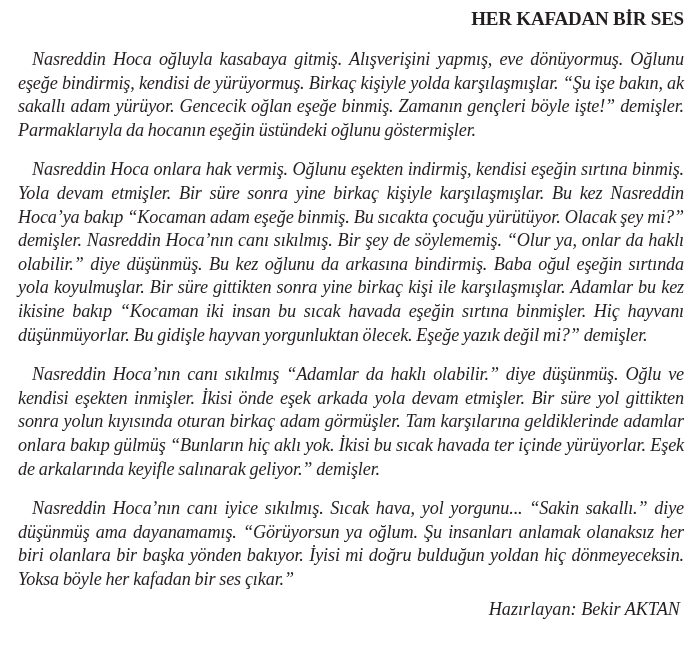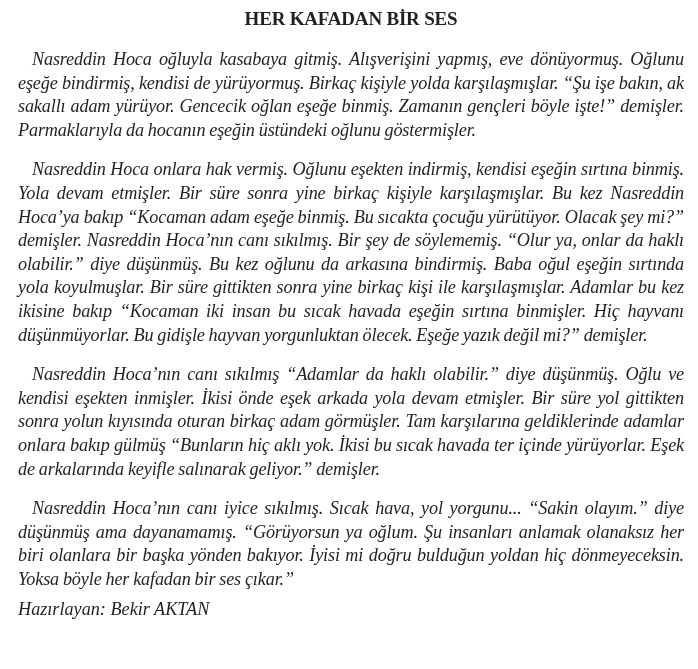--- a/index.html
+++ b/index.html
@@ -17,49 +17,50 @@
       position: relative;
       width: 698px;
       height: 669px;
       box-sizing: border-box;
       padding: 4px 14px 0 18px;
     }
     .title {
       font-family: "Liberation Serif", serif;
       font-weight: bold;
       font-size: 19px;
-      text-align: center;
+      text-align: right;
       margin: 2px 0 4px 0;
       letter-spacing: -0.2px;
       line-height: 26px;
     }
     .story p {
       font-family: "Liberation Serif", serif;
       font-style: italic;
       font-size: 18.2px;
       line-height: 23.6px;
       margin: 16px 0 4px 0;
       text-align: justify;
       text-indent: 14px;
       letter-spacing: -0.15px;
       word-spacing: -0.5px;
     }
     .signature {
       font-family: "Liberation Serif", serif;
       font-style: italic;
       font-size: 18.2px;
+      text-align: right;
       margin-top: 8px;
       padding-right: 4px;
     }
   </style>
 </head>
 <body>
 
 <div class="page">
   <h1 class="title">HER KAFADAN BİR SES</h1>
   <div class="story">
     <p>Nasreddin Hoca oğluyla kasabaya gitmiş. Alışverişini yapmış, eve dönüyormuş. Oğlunu eşeğe bindirmiş, kendisi de yürüyormuş. Birkaç kişiyle yolda karşılaşmışlar. “Şu işe bakın, ak sakallı adam yürüyor. Gencecik oğlan eşeğe binmiş. Zamanın gençleri böyle işte!” demişler. Parmaklarıyla da hocanın eşeğin üstündeki oğlunu göstermişler.</p>
     <p>Nasreddin Hoca onlara hak vermiş. Oğlunu eşekten indirmiş, kendisi eşeğin sırtına binmiş. Yola devam etmişler. Bir süre sonra yine birkaç kişiyle karşılaşmışlar. Bu kez Nasreddin Hoca’ya bakıp “Kocaman adam eşeğe binmiş. Bu sıcakta çocuğu yürütüyor. Olacak şey mi?” demişler. Nasreddin Hoca’nın canı sıkılmış. Bir şey de söylememiş. “Olur ya, onlar da haklı olabilir.” diye düşünmüş. Bu kez oğlunu da arkasına bindirmiş. Baba oğul eşeğin sırtında yola koyulmuşlar. Bir süre gittikten sonra yine birkaç kişi ile karşılaşmışlar. Adamlar bu kez ikisine bakıp “Kocaman iki insan bu sıcak havada eşeğin sırtına binmişler. Hiç hayvanı düşünmüyorlar. Bu gidişle hayvan yorgunluktan ölecek. Eşeğe yazık değil mi?” demişler.</p>
     <p>Nasreddin Hoca’nın canı sıkılmış “Adamlar da haklı olabilir.” diye düşünmüş. Oğlu ve kendisi eşekten inmişler. İkisi önde eşek arkada yola devam etmişler. Bir süre yol gittikten sonra yolun kıyısında oturan birkaç adam görmüşler. Tam karşılarına geldiklerinde adamlar onlara bakıp gülmüş “Bunların hiç aklı yok. İkisi bu sıcak havada ter içinde yürüyorlar. Eşek de arkalarında keyifle salınarak geliyor.” demişler.</p>
-    <p>Nasreddin Hoca’nın canı iyice sıkılmış. Sıcak hava, yol yorgunu... “Sakin olayım.” diye düşünmüş ama dayanamamış. “Görüyorsun ya oğlum. Şu insanları anlamak olanaksız her biri olanlara bir başka yönden bakıyor. İyisi mi doğru bulduğun yoldan hiç dönmeyeceksin. Yoksa böyle her kafadan bir ses çıkar.”</p>
+    <p>Nasreddin Hoca’nın canı iyice sıkılmış. Sıcak hava, yol yorgunu... “Sakin sakallı.” diye düşünmüş ama dayanamamış. “Görüyorsun ya oğlum. Şu insanları anlamak olanaksız her biri olanlara bir başka yönden bakıyor. İyisi mi doğru bulduğun yoldan hiç dönmeyeceksin. Yoksa böyle her kafadan bir ses çıkar.”</p>
   </div>
   <div class="signature">Hazırlayan: Bekir AKTAN</div>
 </div>
 
 </body></html>

